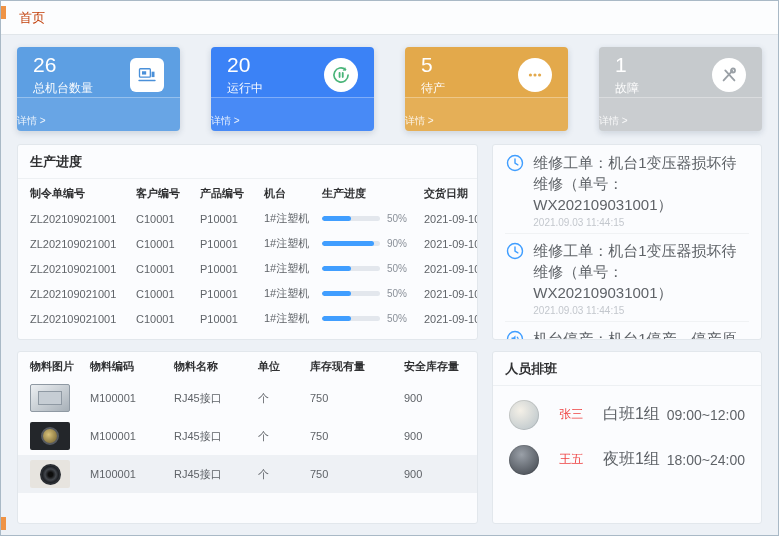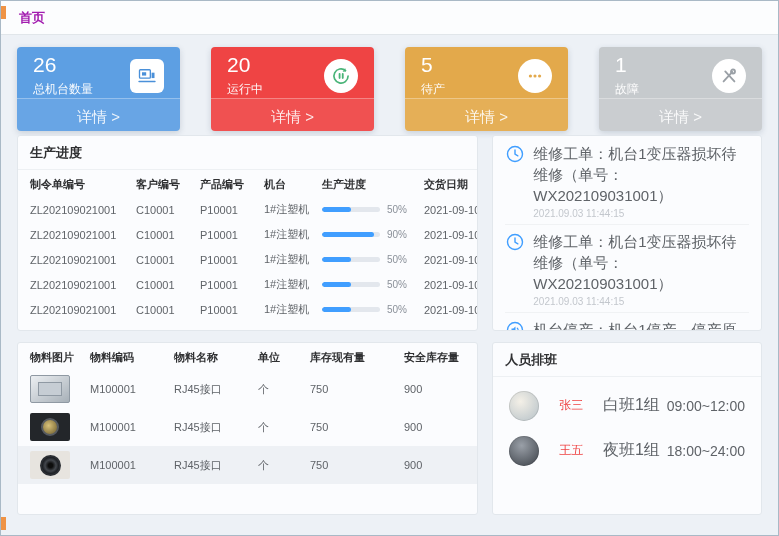--- a/index.html
+++ b/index.html
@@ -4,39 +4,39 @@
 <style>
   *{box-sizing:border-box;margin:0;padding:0}
   html,body{width:779px;height:536px}
   body{font-family:"Liberation Sans","DejaVu Sans",sans-serif;background:#dfe6ec}
   .screen{position:relative;width:779px;height:536px;background:#edf1f6;border:1px solid #a9b9c6;overflow:hidden}
   .edge-mark{position:absolute;left:0;width:5px;height:13px;background:#ef9345;z-index:6}
   .edge-mark.top{top:5px}
   .edge-mark.bottom{bottom:5px}
 
   header.topbar{height:34px;background:#fcfdfe;border-bottom:1px solid #e1e6ea;display:flex;align-items:center;padding:0 18px}
-  .page-title{font-size:13px;font-weight:700;color:#a21caf}
+  .page-title{font-size:13px;font-weight:400;color:#c2410c}
 
   .content{padding:12px 16px 8px}
 
   
-  .cards{display:flex;gap:31px;margin-bottom:4px}
+  .cards{display:flex;gap:31px;margin-bottom:13px}
   .card{flex:1;height:84px;border-radius:4px;color:#fff;display:flex;flex-direction:column;box-shadow:0 2px 6px rgba(40,60,90,.18)}
   .card-blue{background:#5d9fe3}
-  .card-green{background:#ef4444}
+  .card-green{background:#3b82f6}
   .card-orange{background:#e3a94b}
   .card-gray{background:#c6cacd}
   .card-main{flex:1;display:flex;align-items:center;justify-content:space-between;padding:6px 16px 0}
   .card-value{font-size:21px;line-height:1.15}
   .card-label{font-size:12px;margin-top:3px;opacity:.95}
   .card-icon{width:34px;height:34px;background:#fff;display:flex;align-items:center;justify-content:center}
   .card-icon.square{border-radius:6px}
   .card-icon.round{border-radius:50%}
   .card-icon svg{width:20px;height:20px}
-  .card-detail{font-size:15px;text-align:center;padding:9px 0 4px;color:rgba(255,255,255,.88);border-top:1px solid rgba(255,255,255,.3);background:rgba(255,255,255,.07);cursor:pointer}
+  .card-detail{font-size:10px;padding:16px 0 4px;color:rgba(255,255,255,.88);border-top:1px solid rgba(255,255,255,.3);background:rgba(255,255,255,.07);cursor:pointer}
 
   
   .grid{display:flex;gap:14px;margin-bottom:11px}
   .col-left{flex:1.71;min-width:0}
   .col-right{flex:1;min-width:0}
   .panel{background:#fbfcfe;border:1px solid #e2e7ec;border-radius:3px;overflow:hidden;height:100%}
   .h1{height:196px}
   .h2{height:173px}
   .panel-title{font-size:13px;font-weight:700;color:#303133;padding:8px 12px 7px;border-bottom:1px solid #edf0f3}
 

